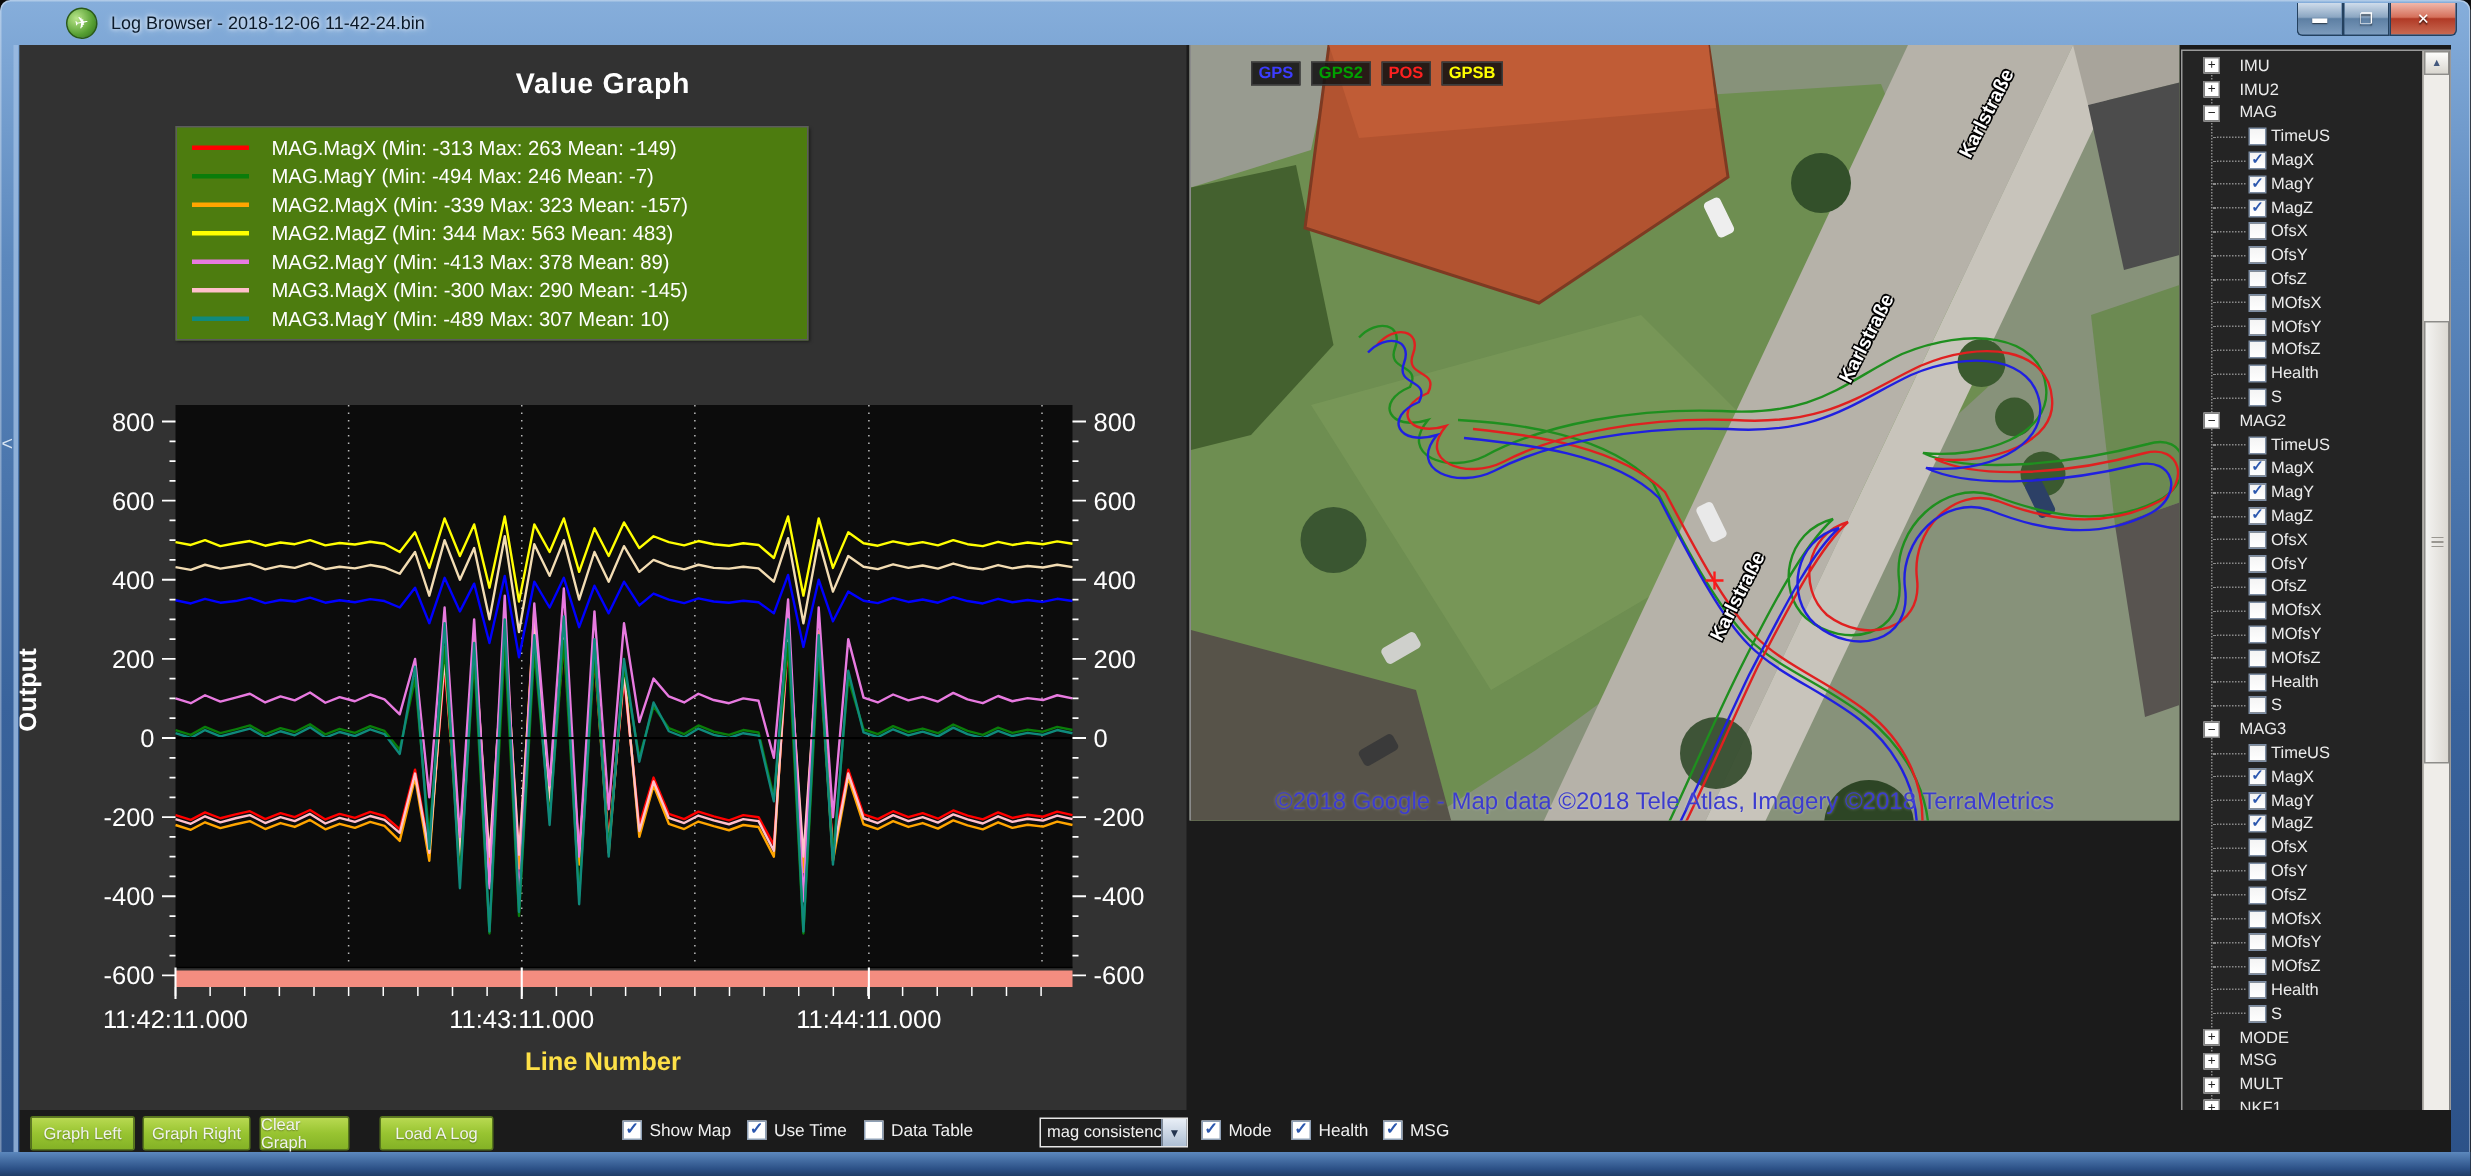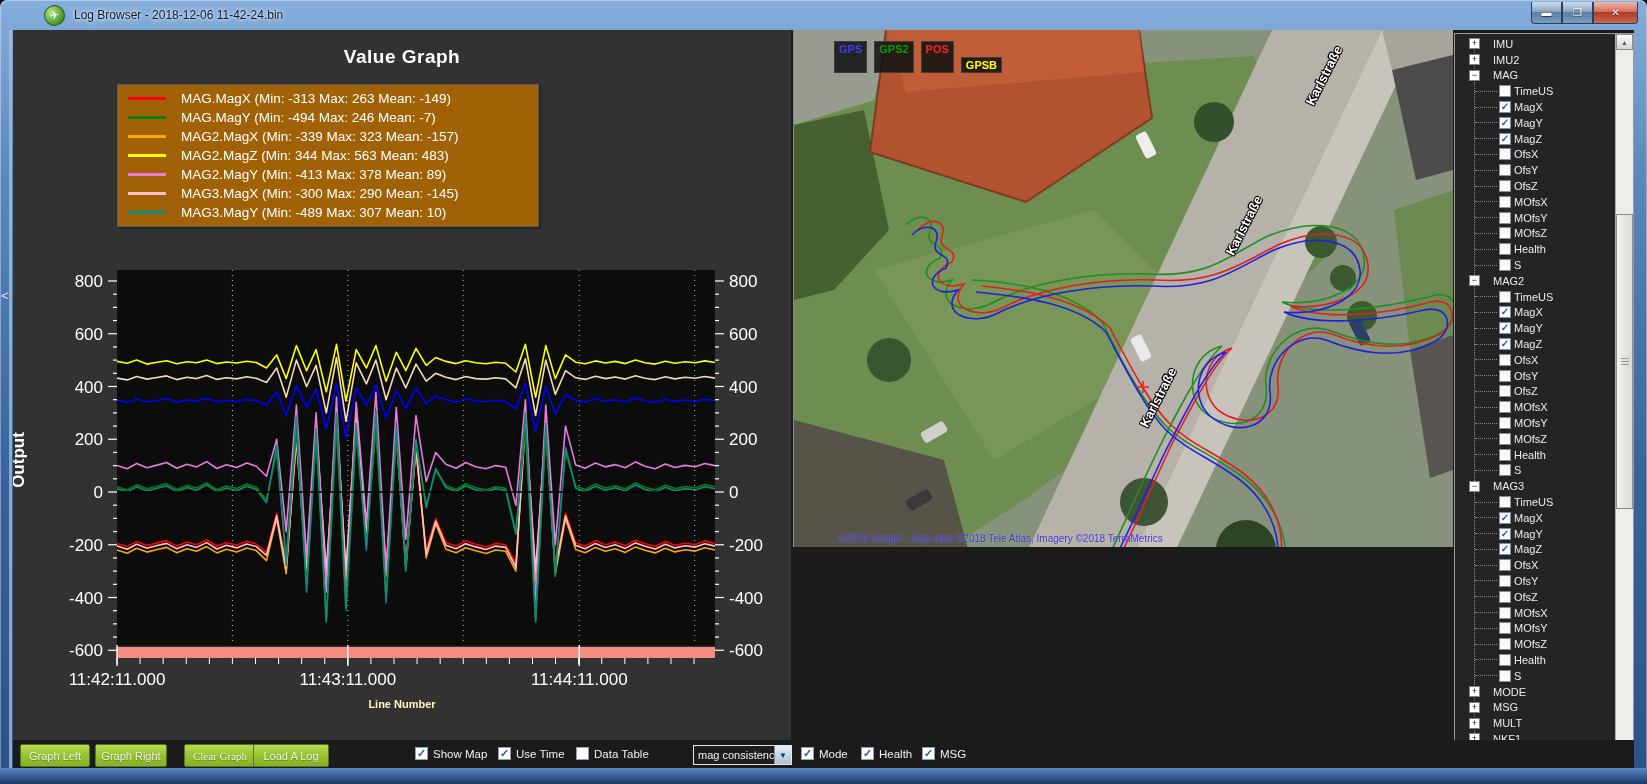--- a/index.html
+++ b/index.html
@@ -25,37 +25,37 @@
   .left-chevron{position:absolute;left:1px;top:288px;color:#d7e4f2;font-size:13px;z-index:5}
   .splitter-strip{position:absolute;left:9px;top:30px;bottom:16px;width:3px;background:#9dbde2;opacity:.8}
   
   .content{position:absolute;left:13px;top:30px;width:1621px;height:738px;background:#1b1b1b;overflow:hidden}
   
   .graph-panel{position:absolute;left:0;top:0;width:778px;height:710px;background:#323232}
   .graph-title{position:absolute;left:0;top:16px;width:778px;text-align:center;color:#fff;
        font-size:19px;font-weight:bold;letter-spacing:.5px}
   .y-axis-title{position:absolute;left:-22px;top:420px;color:#fff;font-weight:bold;font-size:17px;
        transform:rotate(-90deg);transform-origin:center}
-  .x-axis-title{position:absolute;left:0;top:668px;width:778px;text-align:center;color:#fef9c3;
-       font-weight:bold;font-size:11px}
+  .x-axis-title{position:absolute;left:0;top:668px;width:778px;text-align:center;color:#fde047;
+       font-weight:bold;font-size:17px}
   #chart-svg{position:absolute;inset:0}
-  .legend{position:absolute;left:104px;top:54px;width:404px;background:#a16207;
+  .legend{position:absolute;left:104px;top:54px;width:404px;background:#4d7c0f;
        border:1px solid #5c5c5c;box-shadow:1px 1px 2px rgba(0,0,0,.5);padding:4px 6px 4px 10px;z-index:3}
   .legend-row{display:flex;align-items:center;height:19px}
   .legend-swatch{width:38px;height:3px;margin-right:15px;flex:0 0 auto}
   .legend-label{color:#fff;font-size:13.5px;white-space:nowrap}
   
   .map-panel{position:absolute;left:780px;top:0;width:659px;height:517px;overflow:hidden;
        border-left:1px solid #8a8a8a;background:#87927a}
   .map-panel svg{position:absolute;inset:0}
   .chips{position:absolute;left:40px;top:11px;display:flex;gap:7px;z-index:4}
   .chip{background:rgba(18,18,18,.88);border:1px solid #3c3c3c;padding:1px 4px;font-size:11px;font-weight:bold}
   .street-label{position:absolute;color:#fff;font-size:13px;font-weight:bold;white-space:nowrap;z-index:3;
        text-shadow:-1px -1px 0 #000,1px -1px 0 #000,-1px 1px 0 #000,1px 1px 0 #000}
-  .map-copyright{position:absolute;left:44px;bottom:3px;font-size:10px;color:#3c3ccf;z-index:4;
+  .map-copyright{position:absolute;left:56px;bottom:3px;font-size:16px;color:#3c3ccf;z-index:4;
        text-shadow:0 0 2px rgba(255,255,255,.35)}
   
   .tree-panel{position:absolute;left:1441px;top:3px;width:178px;height:723px;background:#242424;
        border:1px solid #9a9a9a;overflow:hidden}
   .tree-vline{position:absolute;left:19px;top:6px;bottom:10px;width:0;border-left:1px dotted #8a8a8a}
   .tree-rows{position:absolute;left:0;top:2px;right:18px;bottom:0}
   .tree-row{display:flex;align-items:center;height:15.8px;color:#ececec;font-size:11px;white-space:nowrap}
   .tree-row.root{padding-left:14px}
   .tree-row.child{padding-left:20px}
   .expander{width:11px;height:11px;flex:0 0 auto;background:#fff;border:1px solid #808080;color:#222;
@@ -315,21 +315,21 @@
             <path d="M118,205 C130,192 148,196 142,212 C136,228 160,222 152,238 C128,248 138,268 164,260 C144,284 178,296 202,284 C240,264 300,254 358,256 C420,260 442,238 480,220 C520,203 562,208 566,240 C569,268 530,286 490,282 C520,296 580,292 630,280 C656,274 662,300 640,312 C602,332 562,322 532,310 C502,300 472,330 476,362 C481,398 442,408 416,386 C396,368 402,330 432,322 C412,340 392,382 372,420 C348,470 322,532 302,562 C272,602 312,628 362,622 C422,615 472,582 482,540 C490,504 472,470 446,450 C420,430 392,420 372,400 C352,380 332,340 312,302 C282,272 222,266 182,262" fill="none" stroke="#2020e0" stroke-width="1.6"></path>
           </g>
         <g id="map-cross">
             <path d="M343,357 L355,357 M349,351 L349,363" stroke="#ff1a1a" stroke-width="1.6"></path>
           </g>
       </svg>
       <div class="chips" id="chips">
           <div class="chip" style="color: rgb(60, 60, 255);">GPS</div>
           <div class="chip" style="color: rgb(0, 160, 0);">GPS2</div>
           <div class="chip" style="color: rgb(255, 32, 32);">POS</div>
-          <div class="chip" style="color: rgb(255, 255, 0); margin-top: 16px;">GPSB</div>
+          <div class="chip" style="color: rgb(255, 255, 0);">GPSB</div>
         </div>
       <div id="street-labels">
           <div class="street-label" style="left: 498px; top: 38px; transform: rotate(-63deg);">Karlstraße</div>
           <div class="street-label" style="left: 418px; top: 188px; transform: rotate(-63deg);">Karlstraße</div>
           <div class="street-label" style="left: 332px; top: 360px; transform: rotate(-63deg);">Karlstraße</div>
           <div class="street-label" style="left: 182px; top: 612px; transform: rotate(-63deg);">Karlstraße</div>
         </div>
       <div class="map-copyright">©2018 Google - Map data ©2018 Tele Atlas, Imagery ©2018 TerraMetrics</div>
     </div>
 
@@ -566,21 +566,21 @@
       </div>
     </div>
 
     <div class="toolbar" id="toolbar">
       <div class="combo">
         <div class="combo-text">mag consistency</div>
         <div class="combo-btn">▼</div>
       </div>
     <div class="tb-btn" style="left: 7px; width: 70px;">Graph Left</div>
         <div class="tb-btn" style="left: 82px; width: 72px;">Graph Right</div>
-        <div class="tb-btn" style="left: 171px; width: 72px; font-family: Liberation Serif, serif;">Clear Graph</div>
+        <div class="tb-btn" style="left: 160px; width: 60px;">Clear Graph</div>
         <div class="tb-btn" style="left: 240px; width: 76px;">Load A Log</div>
         <label class="tb-check" style="left: 402px;">
           <span class="cbox">✓</span>
           <span>Show Map</span>
         </label>
         <label class="tb-check" style="left: 485px;">
           <span class="cbox">✓</span>
           <span>Use Time</span>
         </label>
         <label class="tb-check" style="left: 563px;">

